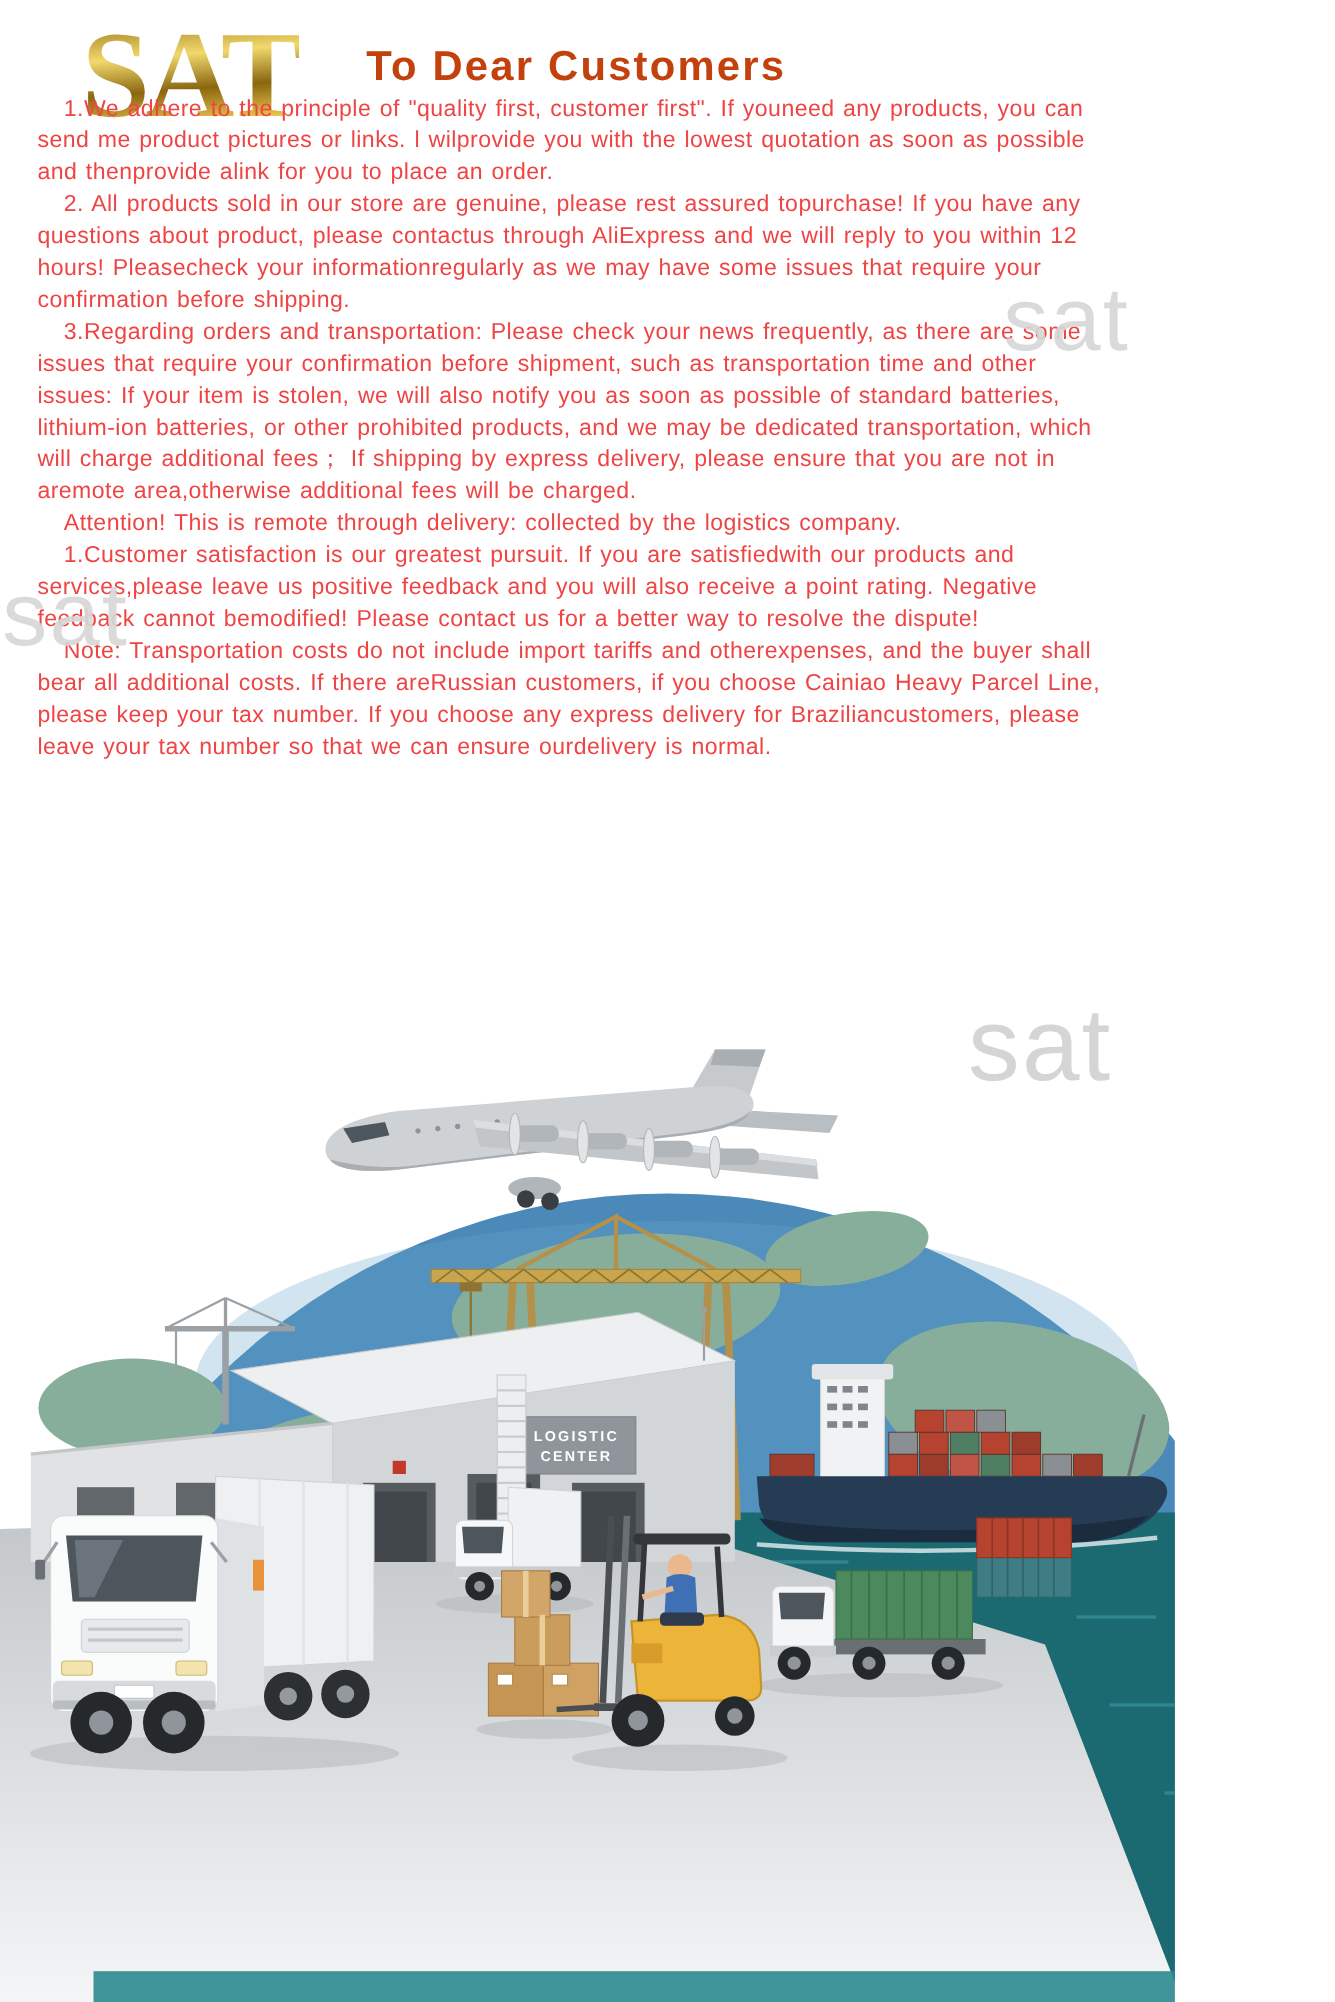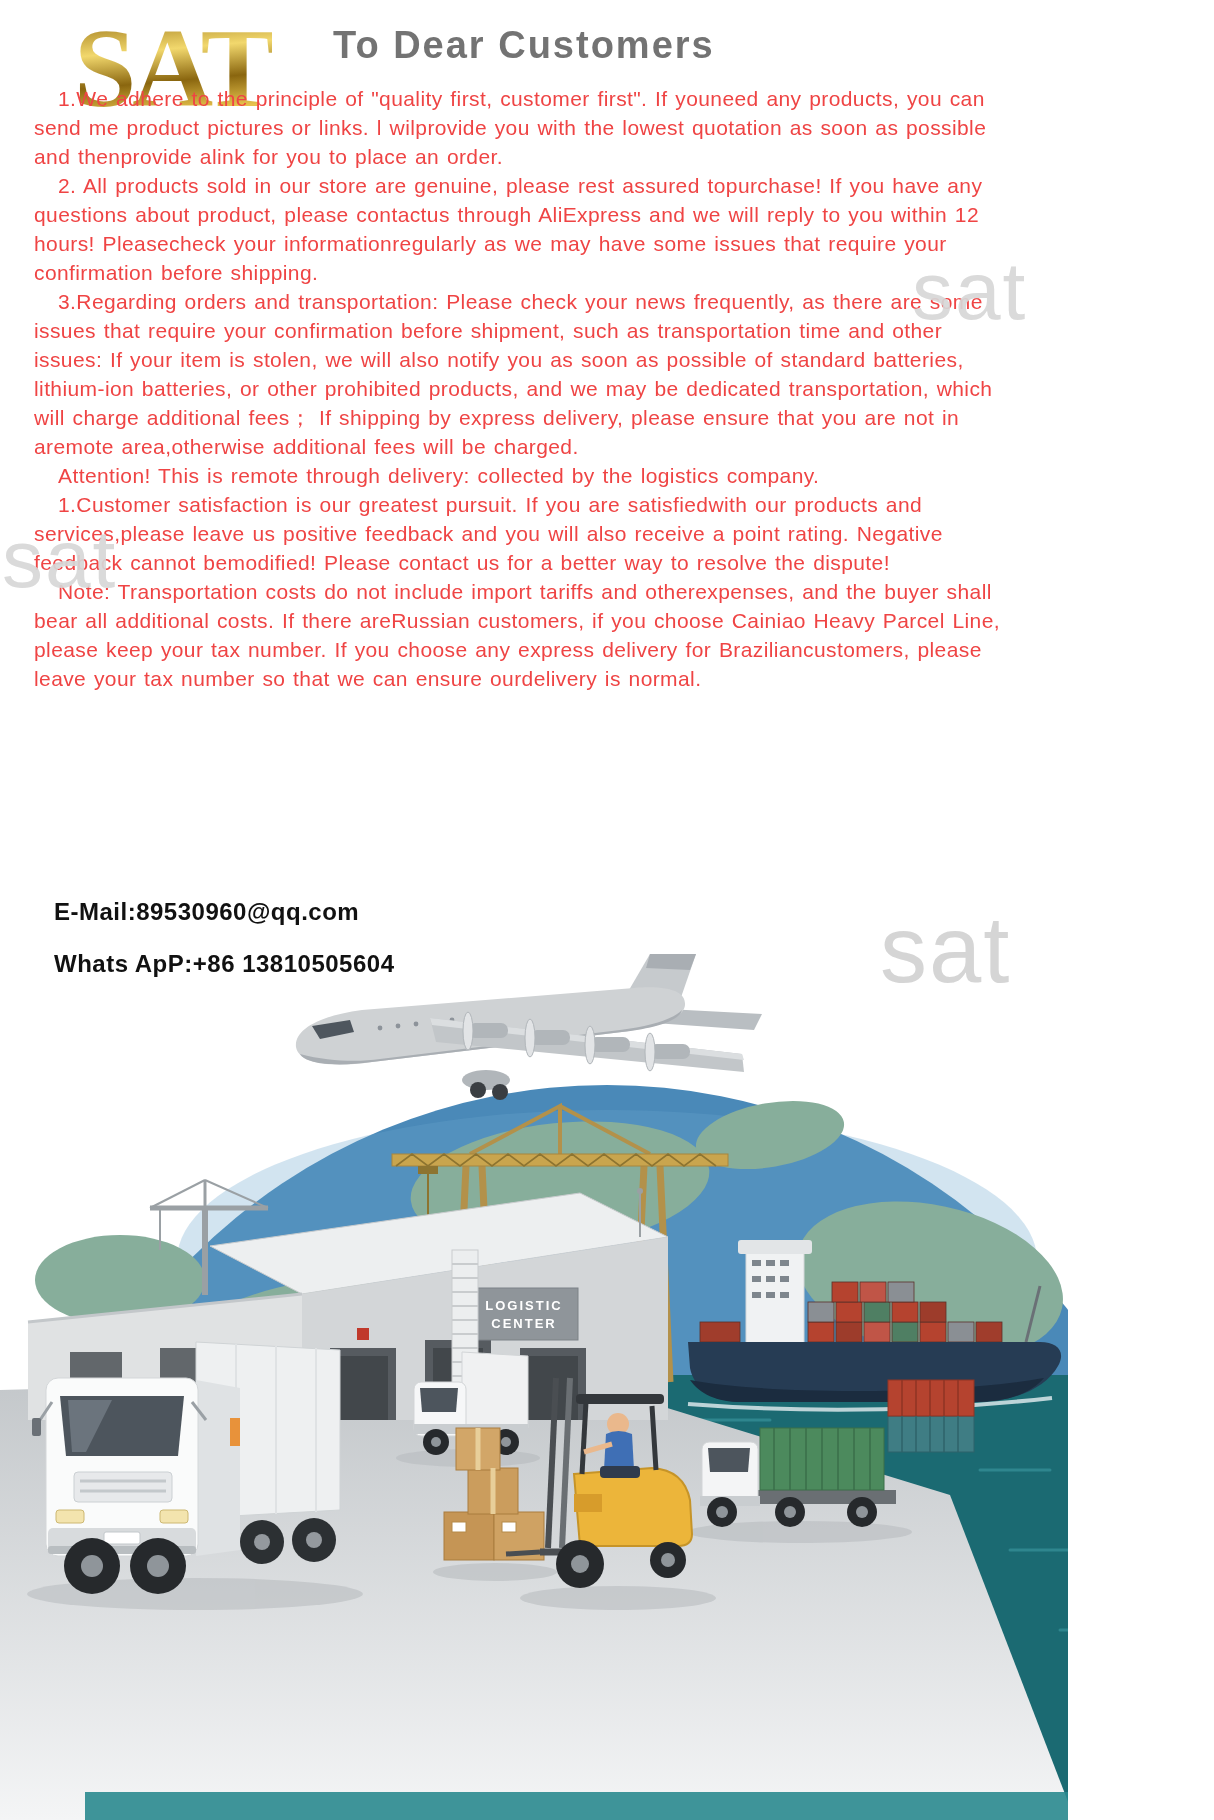--- a/index.html
+++ b/index.html
@@ -10,22 +10,22 @@
   .logo {
     position:absolute; left:74px; top:12px;
     font-family:"Liberation Serif", serif; font-weight:bold;
     font-size:112px; line-height:1; letter-spacing:-4px;
     background:linear-gradient(175deg,#9a7417 5%,#f2d86d 35%,#8a660f 60%,#e9c44e 84%,#7a5a0c);
     -webkit-background-clip:text; background-clip:text;
     color:transparent; -webkit-text-fill-color:transparent;
   }
 
   .title {
-    position:absolute; left:333px; top:24px;
-    font-size:38px; font-weight:700; letter-spacing:2px; color:#737373;
+    position:absolute; left:333px; top:40px;
+    font-size:38px; font-weight:700; letter-spacing:2px; color:#c2410c;
   }
 
   .notice {
     position:absolute; left:34px; top:84px; width:978px;
     font-size:21px; line-height:29px; letter-spacing:0.4px;
     word-spacing:1.5px; color:#ef4444;
   }
   .notice p { margin:0; text-indent:24px; }
 
   .contact { position:absolute; left:54px; top:898px; color:#111; }
@@ -52,24 +52,20 @@
 
   <div class="notice">
     <p>1.We adhere to the principle of "quality first, customer first". If youneed any products, you can send me product pictures or links. l wilprovide you with the lowest quotation as soon as possible and thenprovide alink for you to place an order.</p>
     <p>2. All products sold in our store are genuine, please rest assured topurchase! If you have any questions about product, please contactus through AliExpress and we will reply to you within 12 hours! Pleasecheck your informationregularly as we may have some issues that require your confirmation before shipping.</p>
     <p>3.Regarding orders and transportation: Please check your news frequently, as there are some issues that require your confirmation before shipment, such as transportation time and other issues: If your item is stolen, we will also notify you as soon as possible of standard batteries, lithium-ion batteries, or other prohibited products, and we may be dedicated transportation, which will charge additional fees； If shipping by express delivery, please ensure that you are not in aremote area,otherwise additional fees will be charged.</p>
     <p>Attention! This is remote through delivery: collected by the logistics company.</p>
     <p>1.Customer satisfaction is our greatest pursuit. If you are satisfiedwith our products and services,please leave us positive feedback and you will also receive a point rating. Negative feedback cannot bemodified! Please contact us for a better way to resolve the dispute!</p>
     <p>Note: Transportation costs do not include import tariffs and otherexpenses, and the buyer shall bear all additional costs. If there areRussian customers, if you choose Cainiao Heavy Parcel Line, please keep your tax number. If you choose any express delivery for Braziliancustomers, please leave your tax number so that we can ensure ourdelivery is normal.</p>
   </div>
 
-  <div class="contact">
-    <p>E-Mail:89530960@qq.com</p>
-    <p>Whats ApP:+86 13810505604</p>
-  </div>
 
   <svg class="scene" viewBox="0 0 1214 870" xmlns="http://www.w3.org/2000/svg">
     <defs>
       <linearGradient id="groundGrad" x1="0" y1="0" x2="0" y2="1">
         <stop offset="0" stop-color="#c3c7ca"></stop>
         <stop offset="1" stop-color="#f4f5f6"></stop>
       </linearGradient>
     </defs>
 
     <g>

